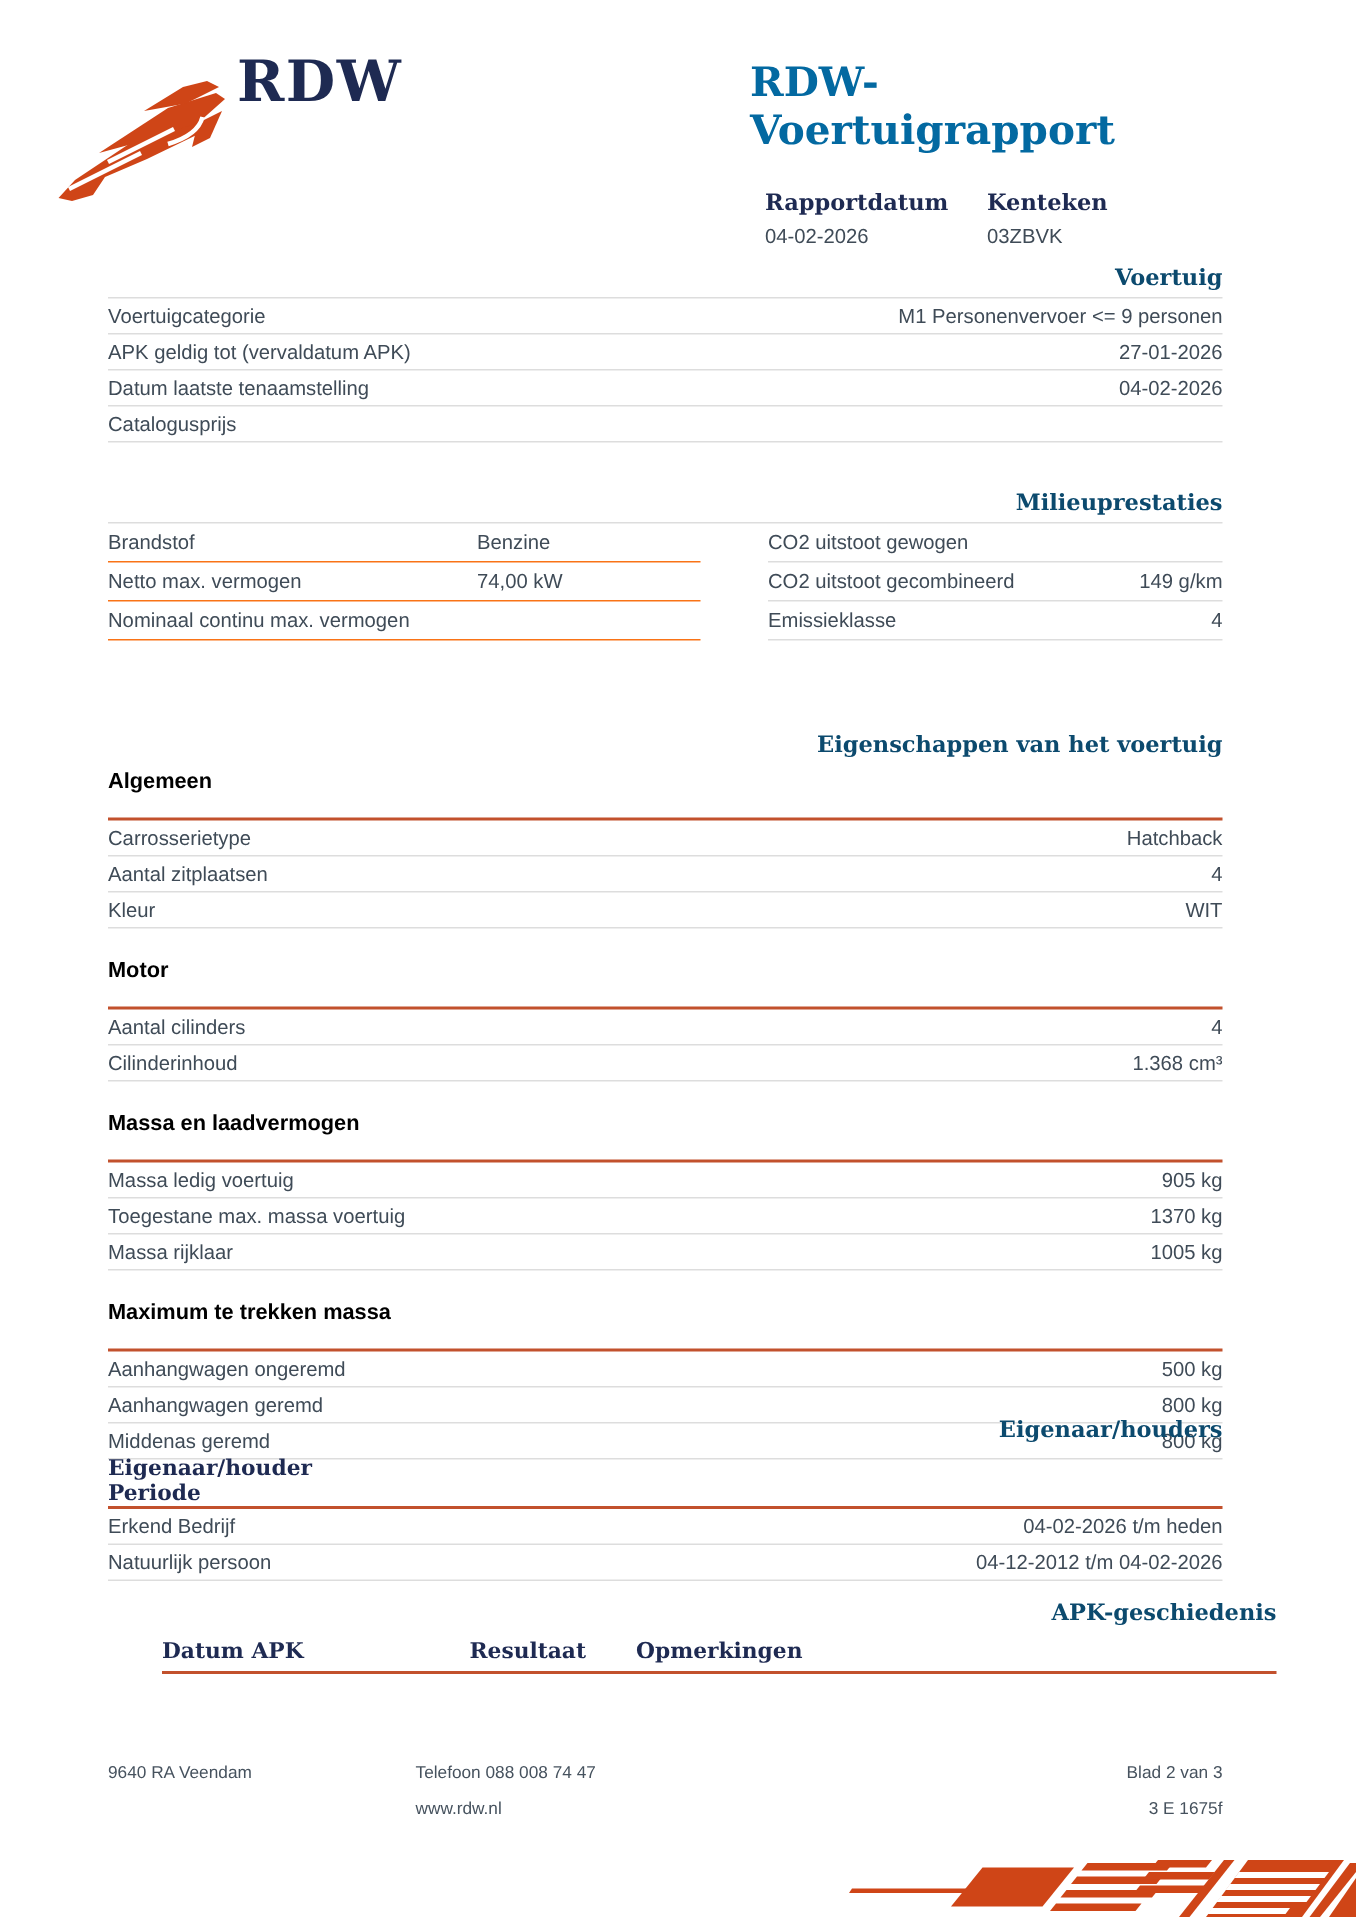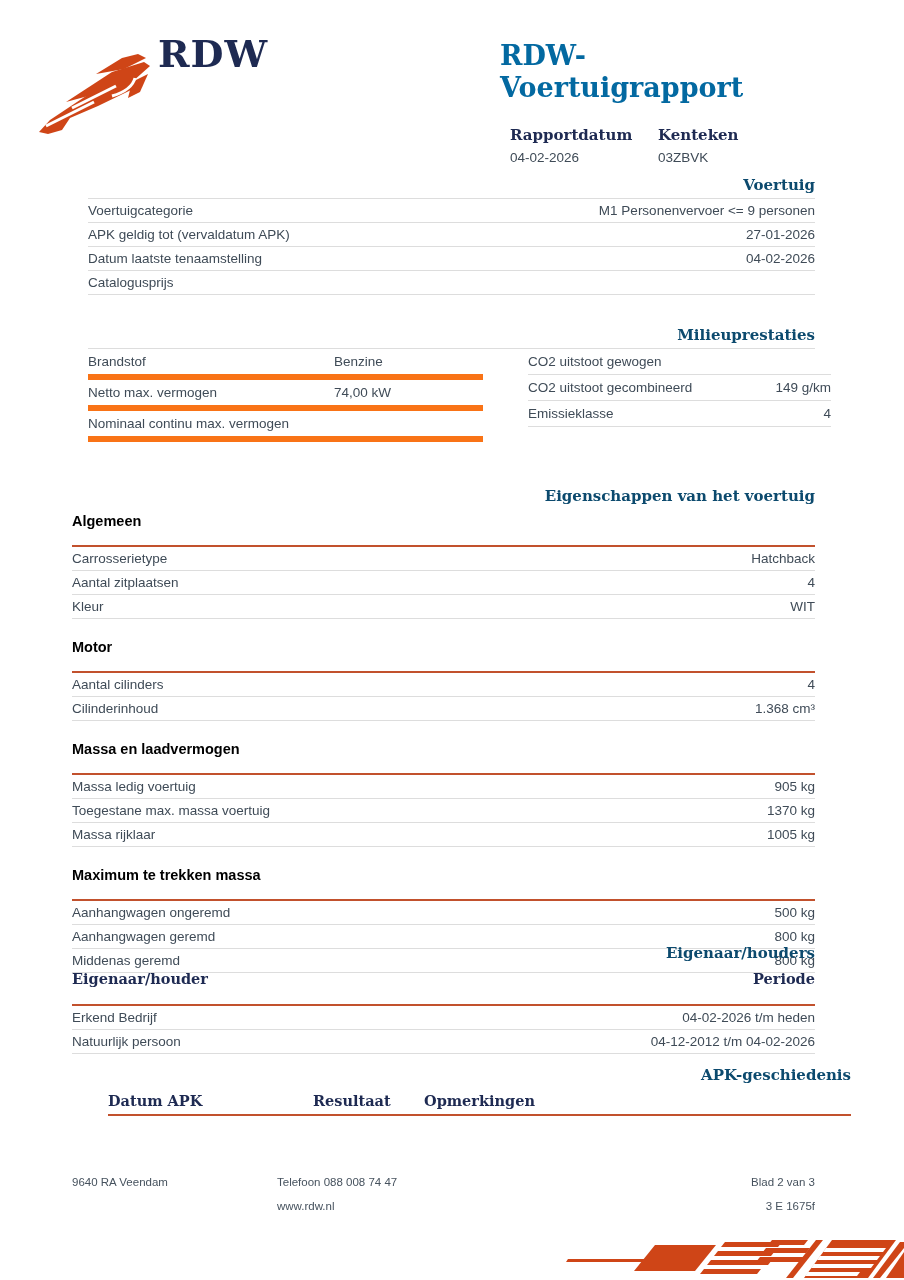--- a/index.html
+++ b/index.html
@@ -34,50 +34,50 @@
   }
   .meta-value { font-size: 13.5px; margin-top: 6px; color: #3f4b57; }
 
   
   .section { position: absolute; left: 72px; width: 743px; }
   .h-orange {
     font-family: "DejaVu Serif", serif; font-weight: bold;
     font-size: 15px; color: #0c4a6e; line-height: 18px;
     padding-bottom: 4px; margin: 0; text-align: right;
   }
-  .rows.topline { border-top: 1px solid #dddddd; margin-left: 16px; }
+  .rows.topline { border-top: 1px solid #dddddd; }
   .row {
     display: flex; justify-content: space-between; align-items: baseline;
     border-bottom: 1px solid #dddddd; padding: 4px 0; font-size: 13.5px;
     min-height: 21px;
   }
   .row .lbl { white-space: nowrap; }
   .row .val { text-align: right; white-space: nowrap; }
 
   
   .milieu-grid { display: grid; grid-template-columns: 395px 303px; column-gap: 45px; }
-  .row-left { display: flex; border-bottom: 6px solid #f97316; padding: 5px 0; font-size: 13.5px; min-height: 22px; }
+  .row-left { display: flex; border-bottom: 1px solid #f97316; padding: 5px 0; font-size: 13.5px; min-height: 22px; }
   .row-left .lbl { flex: 1; white-space: nowrap; }
   .row-left .val { width: 149px; text-align: left; white-space: nowrap; }
   .row-right { display: flex; justify-content: space-between; border-bottom: 1px solid #dddddd; padding: 5px 0; font-size: 13.5px; min-height: 22px; }
 
   
   .sub { margin-top: 20px; }
   .sub.first { margin-top: 4px; }
   .subhead {
     font-size: 14.5px; font-weight: bold; color: #000000;
     padding-bottom: 16px; border-bottom: 2px solid #c2512d;
   }
 
   
   .thead {
     display: flex; justify-content: space-between;
     font-family: "DejaVu Serif", serif; font-weight: bold;
     font-size: 14.5px; color: #1e2a52;
-    padding-bottom: 17px; border-bottom: 2px solid #c2512d; margin-top: 4px;
+    padding-bottom: 0; border-bottom: 2px solid #c2512d; margin-top: 4px; flex-direction: column;
   }
   .apk-head {
     display: flex;
     font-family: "DejaVu Serif", serif; font-weight: bold;
     font-size: 14.5px; color: #1e2a52;
     padding-bottom: 5px; border-bottom: 2px solid #c2512d; margin-top: 4px;
   }
   .apk-c1 { width: 205px; }
   .apk-c2 { width: 111px; }
   .apk-c3 { flex: 1; }

